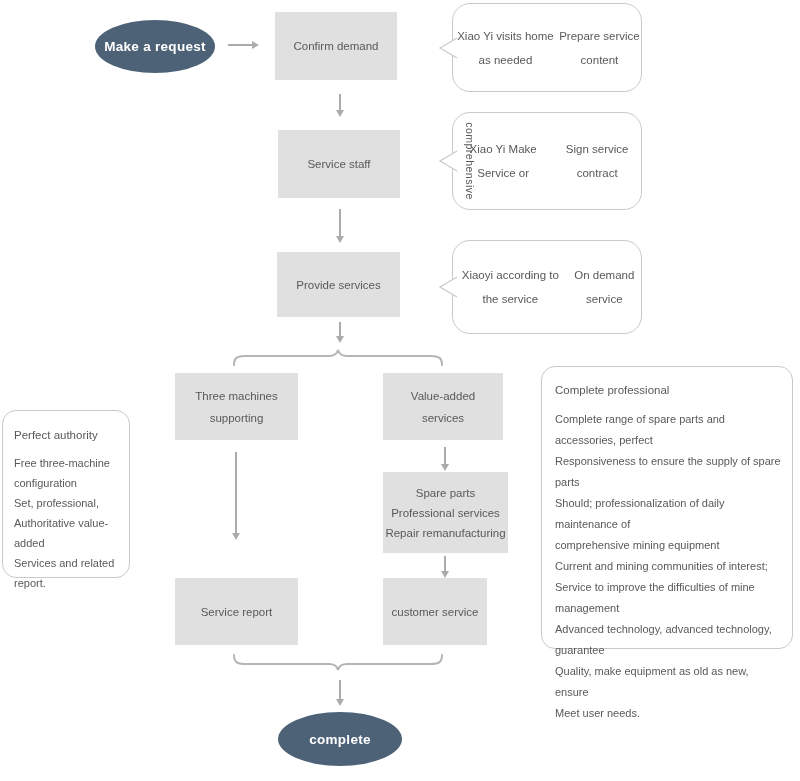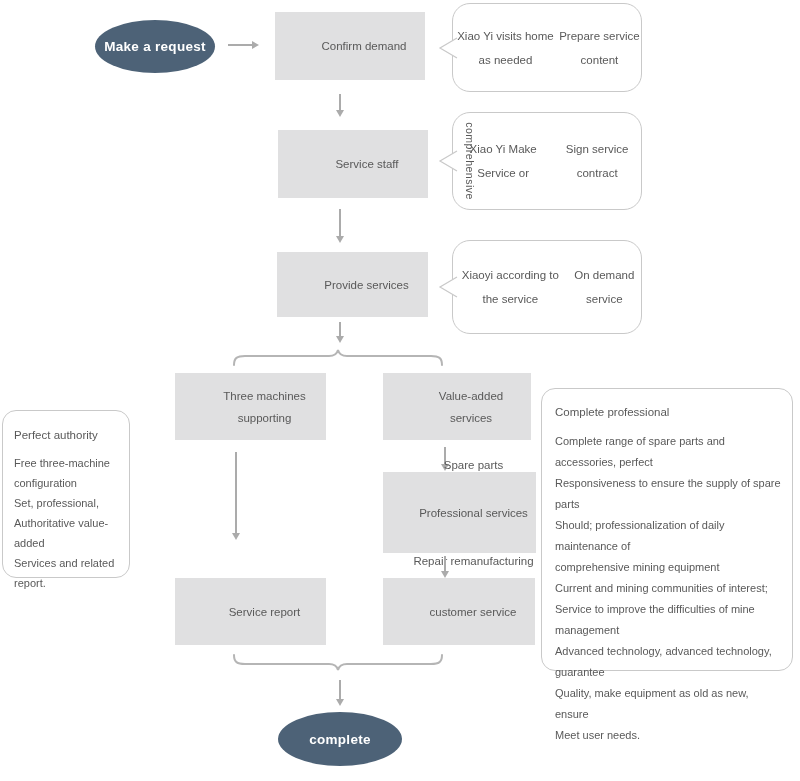--- a/index.html
+++ b/index.html
@@ -10,21 +10,21 @@
   
   .ellipse{
     position:absolute;background:#4d6277;border-radius:50%;
     display:flex;align-items:center;justify-content:center;
     color:#ffffff;font-weight:bold;font-size:13.5px;letter-spacing:.3px;
   }
   
   .box{
     position:absolute;background:#e0e0e1;
     display:flex;flex-direction:column;align-items:center;justify-content:center;
-    text-align:center;font-size:11.5px;color:#595959;padding-left:28px;
+    text-align:center;font-size:11.5px;color:#595959;
   }
   .box .ln{line-height:22px;}
   
   .callout{
     position:absolute;background:#fff;border:1.2px solid #c9c9c9;border-radius:18px;
     display:flex;flex-direction:row;align-items:center;justify-content:center;
     text-align:center;font-size:11.5px;color:#595959;
   }
   .callout .ln{line-height:24px;}
   .callout .pointer{position:absolute;left:-15px;top:50%;margin-top:-11px;width:20px;height:22px;}
@@ -130,52 +130,52 @@
     <div class="title">Perfect authority</div>
     <div class="body">
       <div class="ln">Free three-machine configuration</div>
       <div class="ln">Set, professional,</div>
       <div class="ln">Authoritative value-added</div>
       <div class="ln">Services and related</div>
       <div class="ln">report.</div>
     </div>
   </div>
 
-  <div class="note note-right" style="left:541px;top:388px;width:252px;height:283px;">
+  <div class="note note-right" style="left:541px;top:366px;width:252px;height:283px;">
     <div class="title">Complete professional</div>
     <div class="body">
       <div class="ln">Complete range of spare parts and accessories, perfect</div>
       <div class="ln">Responsiveness to ensure the supply of spare parts</div>
       <div class="ln">Should; professionalization of daily maintenance of</div>
       <div class="ln">comprehensive mining equipment</div>
       <div class="ln">Current and mining communities of interest;</div>
       <div class="ln">Service to improve the difficulties of mine management</div>
       <div class="ln">Advanced technology, advanced technology, guarantee</div>
       <div class="ln">Quality, make equipment as old as new, ensure</div>
       <div class="ln">Meet user needs.</div>
     </div>
   </div>
 
   <div class="arr-v" style="left:235px;top:452px;height:81px;"></div>
 
   <div class="arr-v" style="left:444px;top:447px;height:17px;"></div>
 
-  <div class="box" style="left:383px;top:472px;width:125px;height:81px;gap:28px;">
+  <div class="box" style="left:383px;top:472px;width:125px;height:81px;">
     <div class="ln" style="line-height:20px;">Spare parts</div>
     <div class="ln" style="line-height:20px;">Professional services</div>
     <div class="ln" style="line-height:20px;">Repair remanufacturing</div>
   </div>
 
   <div class="arr-v" style="left:444px;top:556px;height:15px;"></div>
 
   <div class="box" style="left:175px;top:578px;width:123px;height:67px;">
     <div class="ln">Service report</div>
   </div>
 
-  <div class="box" style="left:383px;top:578px;width:124px;height:67px;">
+  <div class="box" style="left:383px;top:578px;width:104px;height:67px;">
     <div class="ln">customer service</div>
   </div>
 
   <svg class="brace" style="left:232px;top:654px;" width="212" height="17" viewBox="0 0 212 17">
     <path d="M2,1 C2,8 5,10 13,10 L97,10 C102,10 105,12 106,16 C107,12 110,10 115,10 L199,10 C207,10 210,8 210,1" fill="none" stroke="#b5b5b5" stroke-width="2" stroke-linecap="round"></path>
   </svg>
 
   <div class="arr-v" style="left:339px;top:680px;height:19px;"></div>
 
   <div class="ellipse" style="left:278px;top:712px;width:124px;height:54px;">

